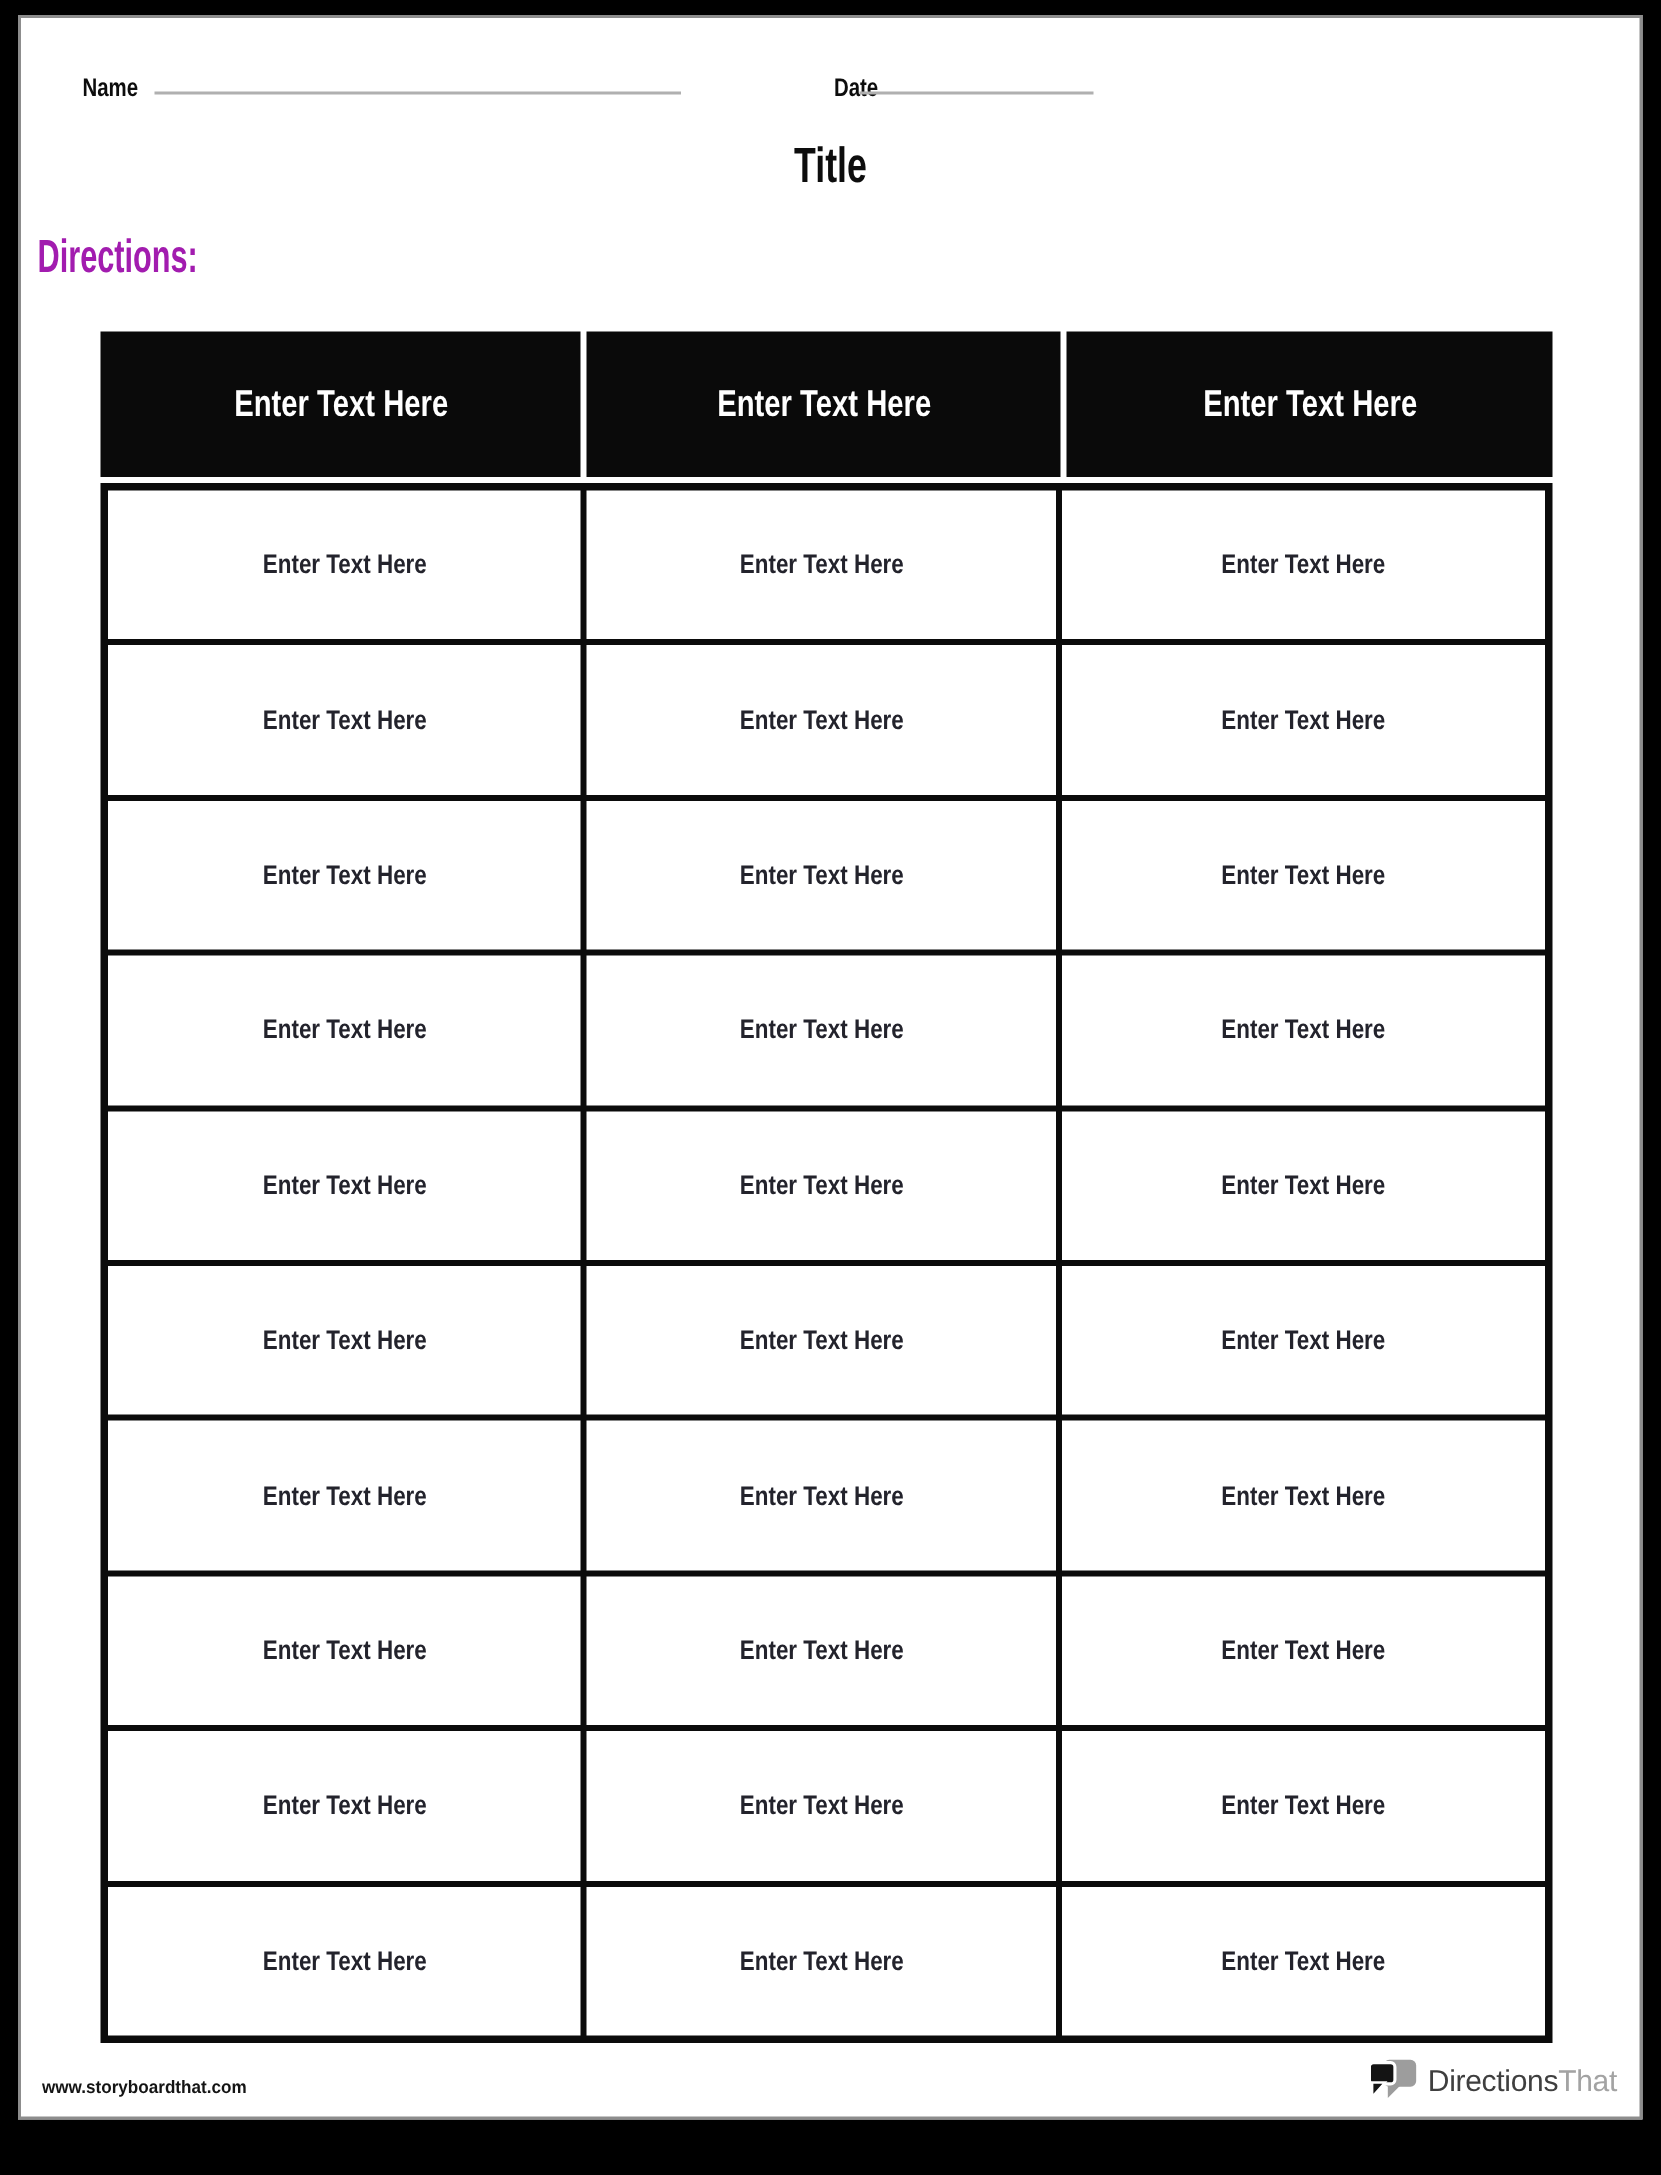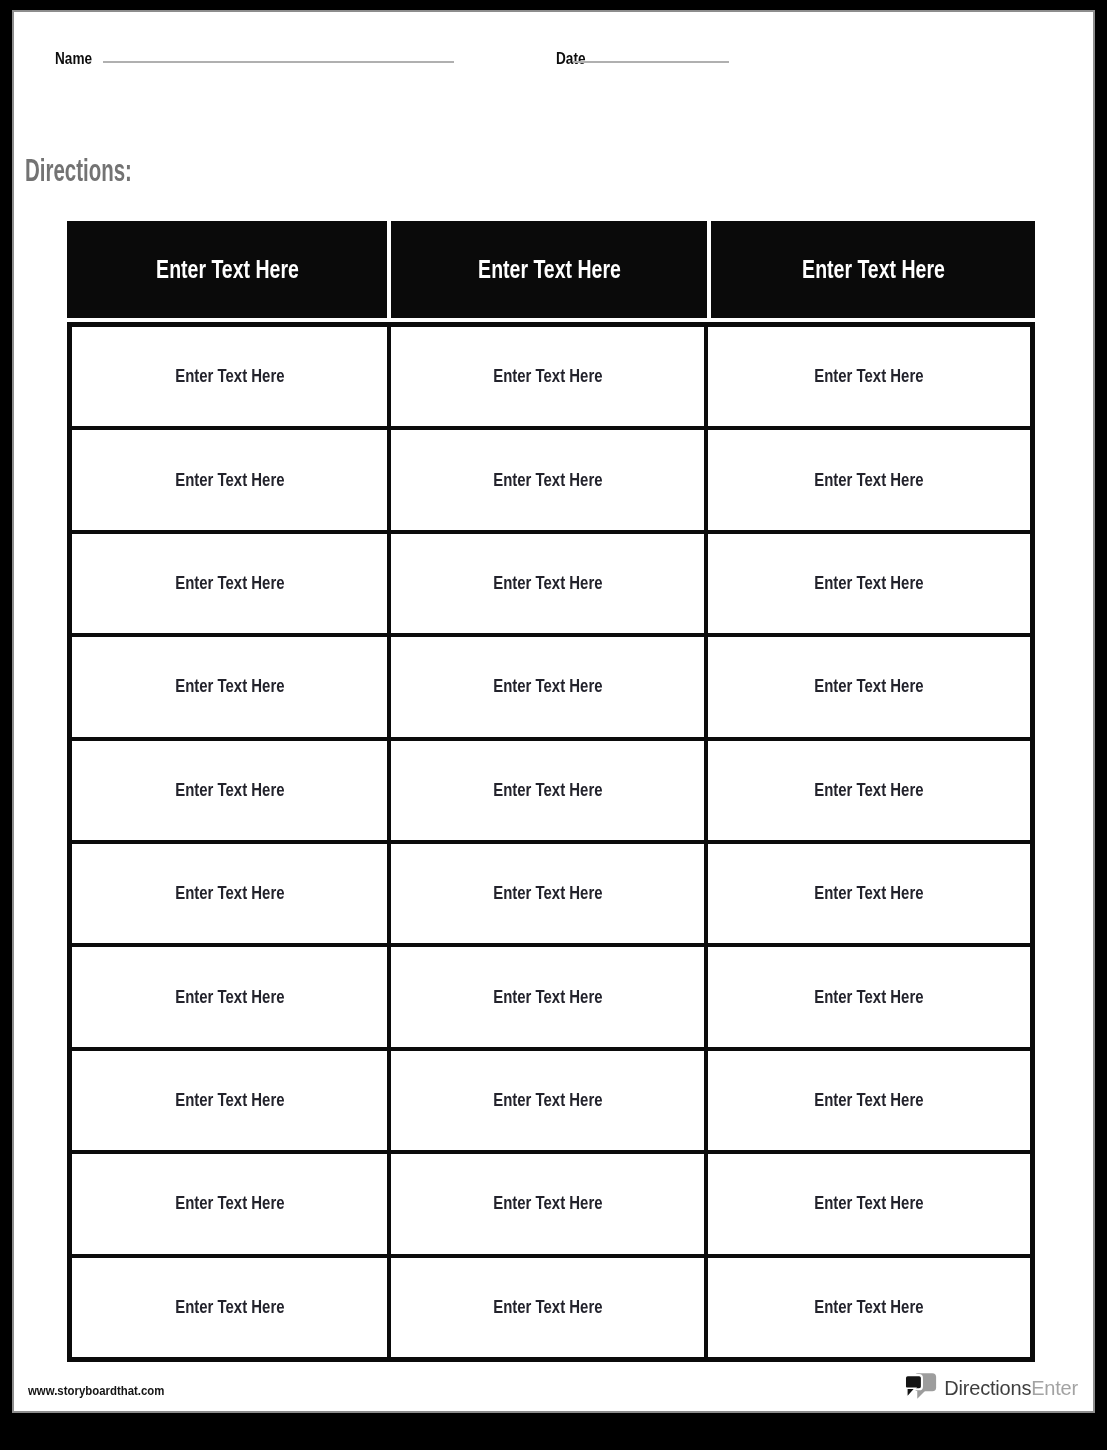--- a/index.html
+++ b/index.html
@@ -26,21 +26,21 @@
   .field-label{position:absolute;font-weight:bold;font-size:17px;color:#0d0d0d;line-height:1;}
   .name-label{left:41px;top:38px;}
   .date-label{left:542px;top:38px;}
   .rule{position:absolute;height:2px;background:var(--rule-gray);}
   .name-line{left:89px;top:49px;width:351px;}
   .date-line{left:559px;top:49px;width:156px;}
 
   .title{position:absolute;left:0;top:80px;width:100%;text-align:center;
     font-weight:bold;font-size:33px;color:#0d0d0d;line-height:1.1;}
   .title .cond{transform:scaleX(0.72);}
-  .directions{position:absolute;left:11px;top:142px;font-weight:bold;font-size:31px;color:#737373;line-height:1.1;}
+  .directions{position:absolute;left:11px;top:142px;font-weight:bold;font-size:31px;color:#a21caf;line-height:1.1;}
   .directions .cond{transform:scaleX(0.66);}
 
   .thead{
     position:absolute;left:53px;top:209px;width:968px;height:97px;
     display:grid;grid-template-columns:320px 316px 324px;column-gap:4px;
   }
   .th{
     background:var(--header-bg);color:var(--header-text);
     display:flex;align-items:center;justify-content:center;
     font-weight:bold;font-size:25px;
@@ -71,20 +71,21 @@
 
 <div class="canvas">
   <div class="page">
 
     <div class="field-label name-label"><span class="cond cond-left">Name</span></div>
     <div class="rule name-line"></div>
 
     <div class="field-label date-label"><span class="cond cond-left">Date</span></div>
     <div class="rule date-line"></div>
 
+    <div class="title"><span class="cond">Title</span></div>
 
     <div class="directions"><span class="cond cond-left">Directions:</span></div>
 
     <div class="thead">
       <div class="th">
           <span class="cond">Enter Text Here</span>
         </div>
       <div class="th">
           <span class="cond">Enter Text Here</span>
         </div>
@@ -190,17 +191,17 @@
 
     <div class="logo">
       <span>
         <svg width="34" height="31" viewBox="0 0 36 32" xmlns="http://www.w3.org/2000/svg">
           <rect x="11" y="3" width="23" height="19" rx="4" fill="#9d9d9d"></rect>
           <path d="M14 21 L14 30 L23 21 Z" fill="#9d9d9d"></path>
           <rect x="1" y="5" width="18" height="15" rx="3" fill="#141414" stroke="#ffffff" stroke-width="2.2"></rect>
           <path d="M3 19 L3 29 L12 19 Z" fill="#141414" stroke="#ffffff" stroke-width="1.6"></path>
         </svg>
       </span>
-      <span class="logo-text"><span>Directions</span><span class="logo-that">Enter</span></span>
+      <span class="logo-text"><span>Directions</span><span class="logo-that">That</span></span>
     </div>
 
   </div>
 </div>
 
 </body></html>

